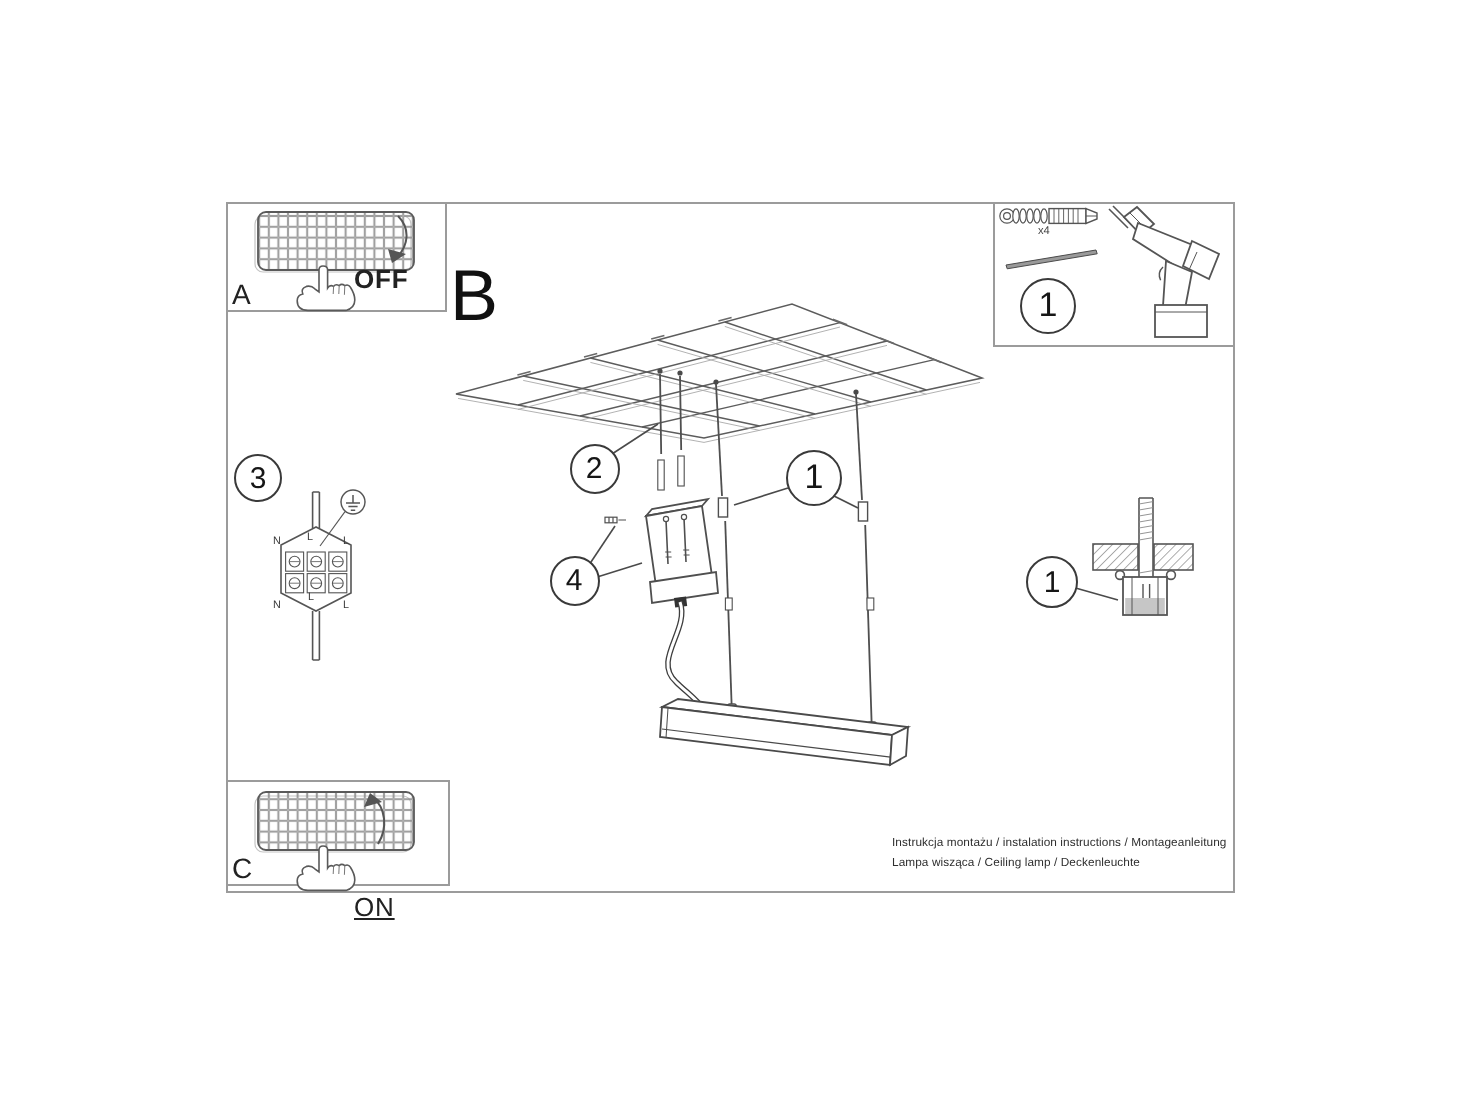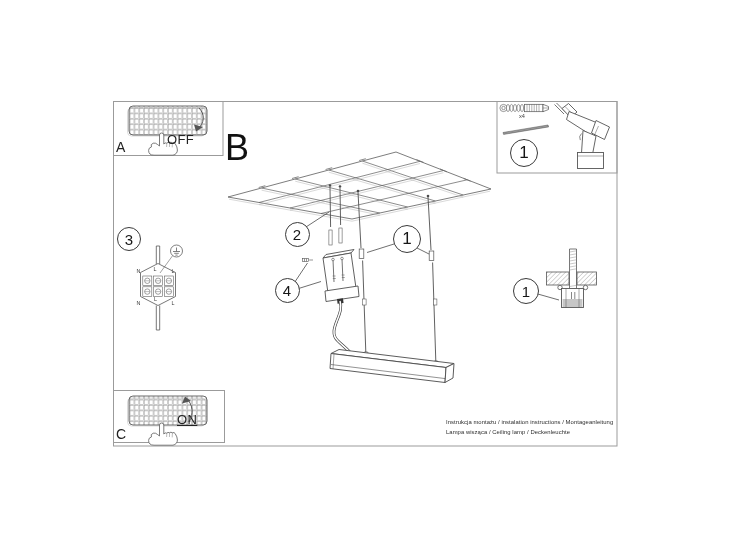--- a/index.html
+++ b/index.html
@@ -213,22 +213,22 @@
     <path d="M294.5,282.5 L307.5,263"></path>
     <path d="M297,289 L321,281.5"></path>
     <path d="M536,293.5 L559,300"></path>
   </g>
 </svg>
 
 <div class="txt step-letter" style="left:116px;top:139px;">A</div>
 <div class="txt big-letter" style="left:225px;top:127px;">B</div>
 <div class="txt step-letter" style="left:116px;top:426px;">C</div>
 
-<div class="txt state-label" style="left:167px;top:132px;">OFF</div>
-<div class="txt state-label" style="left:177px;top:412px;text-decoration:underline;">ON</div>
+<div class="txt state-label" style="left:177px;top:132px;font-weight:bold;">OFF</div>
+<div class="txt state-label" style="left:177px;top:446px;text-decoration:underline;">ON</div>
 
 <div class="txt qty" style="left:519px;top:113px;">x4</div>
 
 <div class="callout" style="left:510px;top:139px;width:26px;height:26px;font-size:17px;">1</div>
 <div class="callout" style="left:284.5px;top:221.5px;width:23px;height:23px;font-size:15px;">2</div>
 <div class="callout" style="left:393px;top:225px;width:26px;height:26px;font-size:17px;">1</div>
 <div class="callout" style="left:274.5px;top:277.5px;width:23px;height:23px;font-size:15px;">4</div>
 <div class="callout" style="left:117px;top:227px;width:22px;height:22px;font-size:15px;">3</div>
 <div class="callout" style="left:513px;top:278px;width:24px;height:24px;font-size:15px;">1</div>
 

